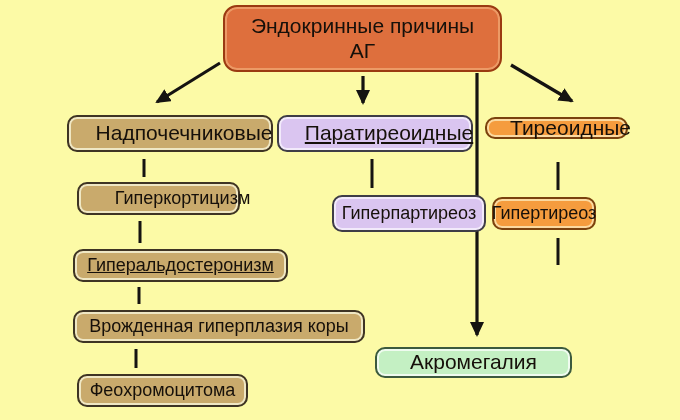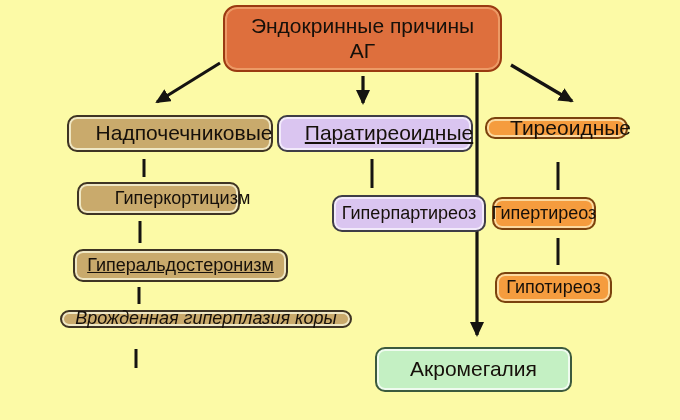--- a/index.html
+++ b/index.html
@@ -69,24 +69,24 @@
   </svg>
 
   <div class="box root" style="left:223px;top:5px;width:279px;height:67px;">
     <span>Эндокринные причины</span>
     <span>АГ</span>
   </div>
 
   <div class="box tan hdr" style="left:67px;top:115px;width:206px;height:37px;">Надпочечниковые</div>
   <div class="box tan chd" style="left:77px;top:182px;width:163px;height:33px;padding-left:48px;">Гиперкортицизм</div>
   <div class="box tan chd" style="left:73px;top:249px;width:215px;height:33px;text-decoration:underline;">Гиперальдостеронизм</div>
-  <div class="box tan chd" style="left:60px;top:310px;width:292px;height:18px;font-style:italic;">Врожденная гиперплазия коры</div>
+  <div class="box tan chd" style="left:73px;top:310px;width:292px;height:33px;">Врожденная гиперплазия коры</div>
+  <div class="box tan chd" style="left:77px;top:374px;width:171px;height:33px;">Феохромоцитома</div>
 
   <div class="box lav hdr" style="left:277px;top:115px;width:196px;height:37px;text-decoration:underline;">Паратиреоидные</div>
   <div class="box lav chd" style="left:298px;top:195px;width:154px;height:37px;margin-left:34px;">Гиперпартиреоз</div>
 
   <div class="box org hdr" style="left:485px;top:117px;width:143px;height:22px;">Тиреоидные</div>
   <div class="box org chd" style="left:492px;top:197px;width:104px;height:33px;">Гипертиреоз</div>
-  <div class="box org chd" style="left:495px;top:272px;width:117px;height:31px;">Гипотиреоз</div>
 
-  <div class="box grn" style="left:375px;top:347px;width:197px;height:45px;">Акромегалия</div>
+  <div class="box grn" style="left:375px;top:347px;width:197px;height:31px;">Акромегалия</div>
 
 </div>
 
 </body></html>

